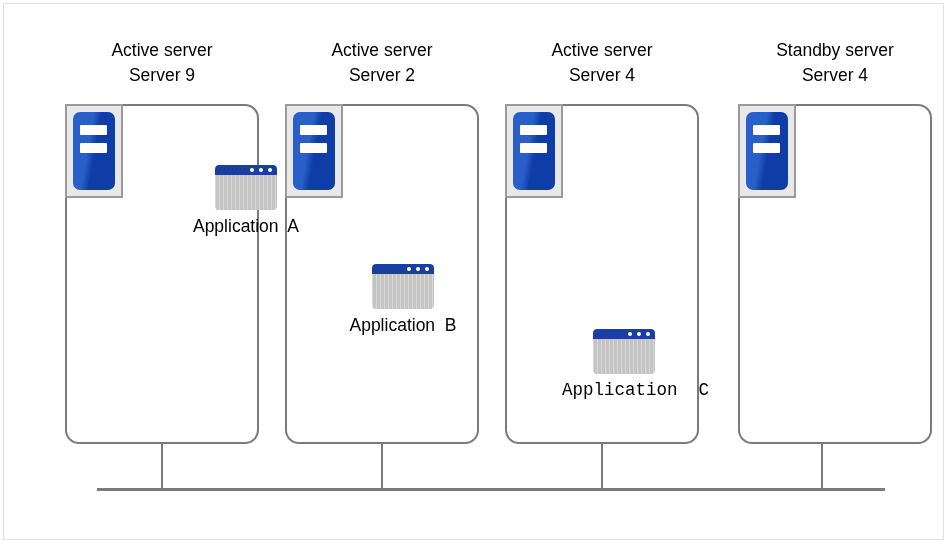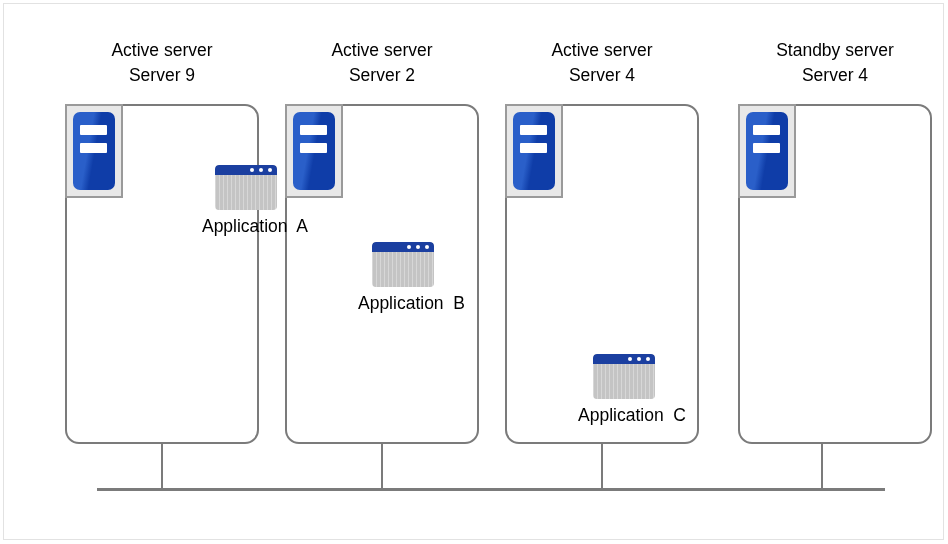--- a/index.html
+++ b/index.html
@@ -124,21 +124,21 @@
     width: 4px;
     height: 4px;
     border-radius: 50%;
     background: #ffffff;
   }
   .app-win .d1 { right: 23px; }
   .app-win .d2 { right: 14px; }
   .app-win .d3 { right: 5px; }
   .app-label {
     margin-top: 5px;
-    text-align: right;
+    text-align: center;
     font-size: 17.5px;
     line-height: 22px;
     color: #000000;
     white-space: pre;
   }
 
   
   .drop-line {
     position: absolute;
     width: 2px;
@@ -182,42 +182,42 @@
 
   <div class="server-col" style="left:285px;">
     <div class="server-title"><span>Active server</span><br><span>Server 2</span></div>
     <div class="server-box"></div>
     <div class="server-icon">
       <div class="blue-body">
         <div class="bar bar1"></div>
         <div class="bar bar2"></div>
       </div>
     </div>
-    <div class="app" style="left:56px; top:242px; width:124px;">
+    <div class="app" style="left:56px; top:264px; width:124px;">
       <div class="app-win">
         <div class="titlebar">
           <span class="dot d1"></span>
           <span class="dot d2"></span>
           <span class="dot d3"></span>
         </div>
       </div>
       <div class="app-label">Application  B</div>
     </div>
   </div>
 
   <div class="server-col" style="left:505px;">
     <div class="server-title"><span>Active server</span><br><span>Server 4</span></div>
     <div class="server-box"></div>
     <div class="server-icon">
       <div class="blue-body">
         <div class="bar bar1"></div>
         <div class="bar bar2"></div>
       </div>
     </div>
-    <div class="app" style="left:57px; top:354px; width:124px;">
+    <div class="app" style="left:57px; top:329px; width:124px;font-family:Liberation Mono, monospace;">
       <div class="app-win">
         <div class="titlebar">
           <span class="dot d1"></span>
           <span class="dot d2"></span>
           <span class="dot d3"></span>
         </div>
       </div>
       <div class="app-label">Application  C</div>
     </div>
   </div>

